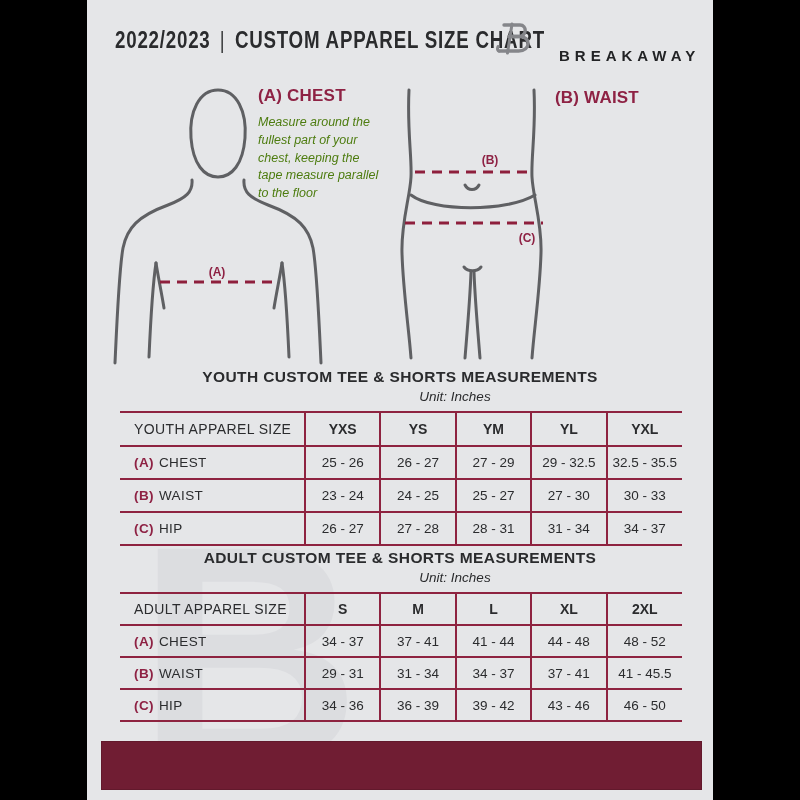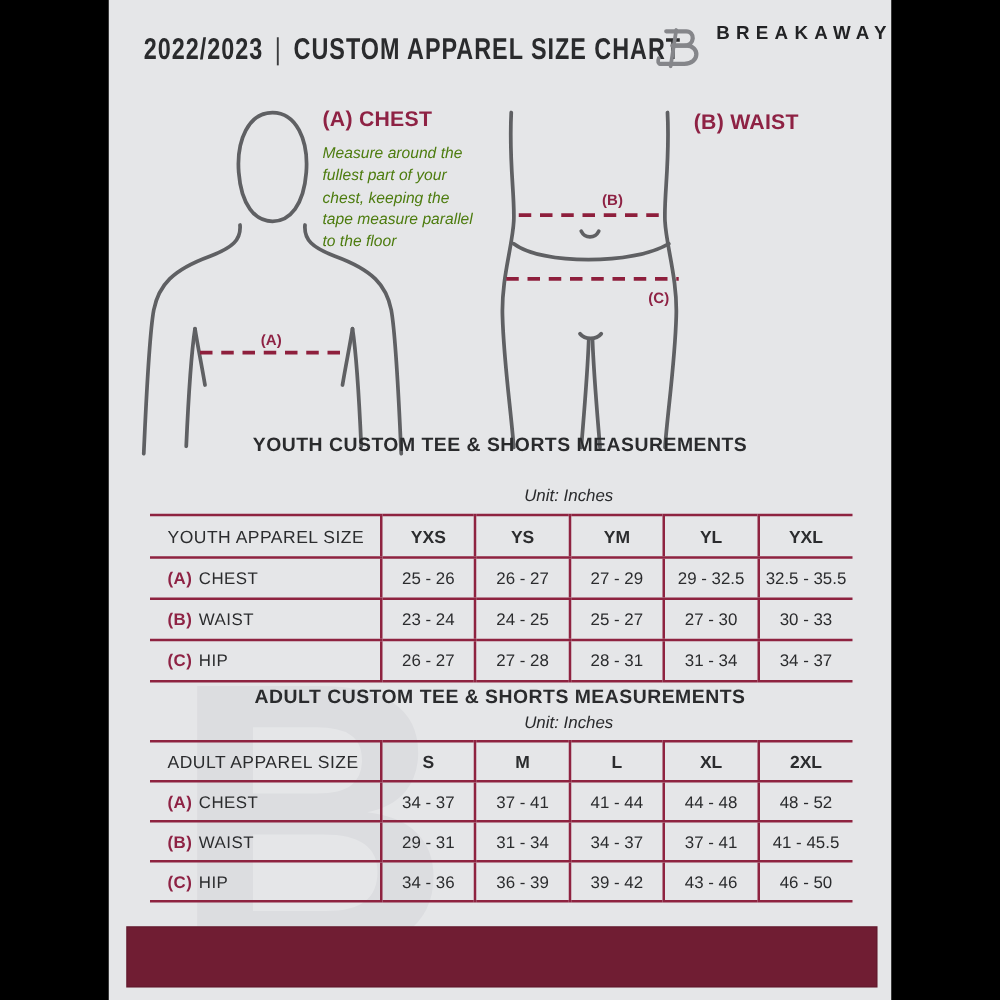--- a/index.html
+++ b/index.html
@@ -5,21 +5,21 @@
   html,body{margin:0;padding:0;background:#000;}
   .stage{position:relative;width:800px;height:800px;background:#000;overflow:hidden;
          font-family:"Liberation Sans",sans-serif;}
   .page{position:absolute;left:87px;top:0;width:626px;height:800px;background:#e5e6e8;overflow:hidden;}
 
   
   .hdr-title{position:absolute;left:28px;top:26px;white-space:nowrap;
              font-weight:700;font-size:24px;color:#2a2b2d;letter-spacing:1px;
              transform:scaleX(0.78);transform-origin:left center;}
   .hdr-title .sep{margin:0 12px;font-weight:400;color:#3a3b3d;}
-  .brand{position:absolute;left:435px;top:18px;display:flex;align-items:flex-start;gap:9px;}
+  .brand{position:absolute;left:406px;top:18px;display:flex;align-items:flex-end;gap:24px;}
   .brand-name{font-weight:700;font-size:15px;letter-spacing:5px;color:#222325;}
 
   
   .guide-block{position:absolute;}
   .guide-block h3{margin:0 0 8px 0;font-size:17px;font-weight:700;color:#8e2244;letter-spacing:0.2px;}
   .guide-block p{margin:0;font-style:italic;font-size:12.5px;line-height:1.42;color:#4d7c0f;white-space:pre-line;}
   .blockA{left:171px;top:86px;width:140px;}
   .blockB{left:468px;top:88px;width:150px;}
   .blockC{left:468px;top:220px;width:150px;}
 
@@ -114,21 +114,21 @@
       <p>Measure around the
 fullest part of your
 chest, keeping the
 tape measure parallel
 to the floor</p>
     </div>
     <div class="guide-block blockB">
       <h3>(B) WAIST</h3>
     </div>
 
-    <div class="sec-title" style="top:348px">YOUTH CUSTOM TEE &amp; SHORTS MEASUREMENTS</div>
+    <div class="sec-title" style="top:368px">YOUTH CUSTOM TEE &amp; SHORTS MEASUREMENTS</div>
     <div class="sec-unit" style="top:389px">Unit: Inches</div>
 
     <table class="size t-youth" style="top:411px">
       <colgroup>
           <col style="width:185px">
           <col>
           <col>
           <col>
           <col>
           <col>

